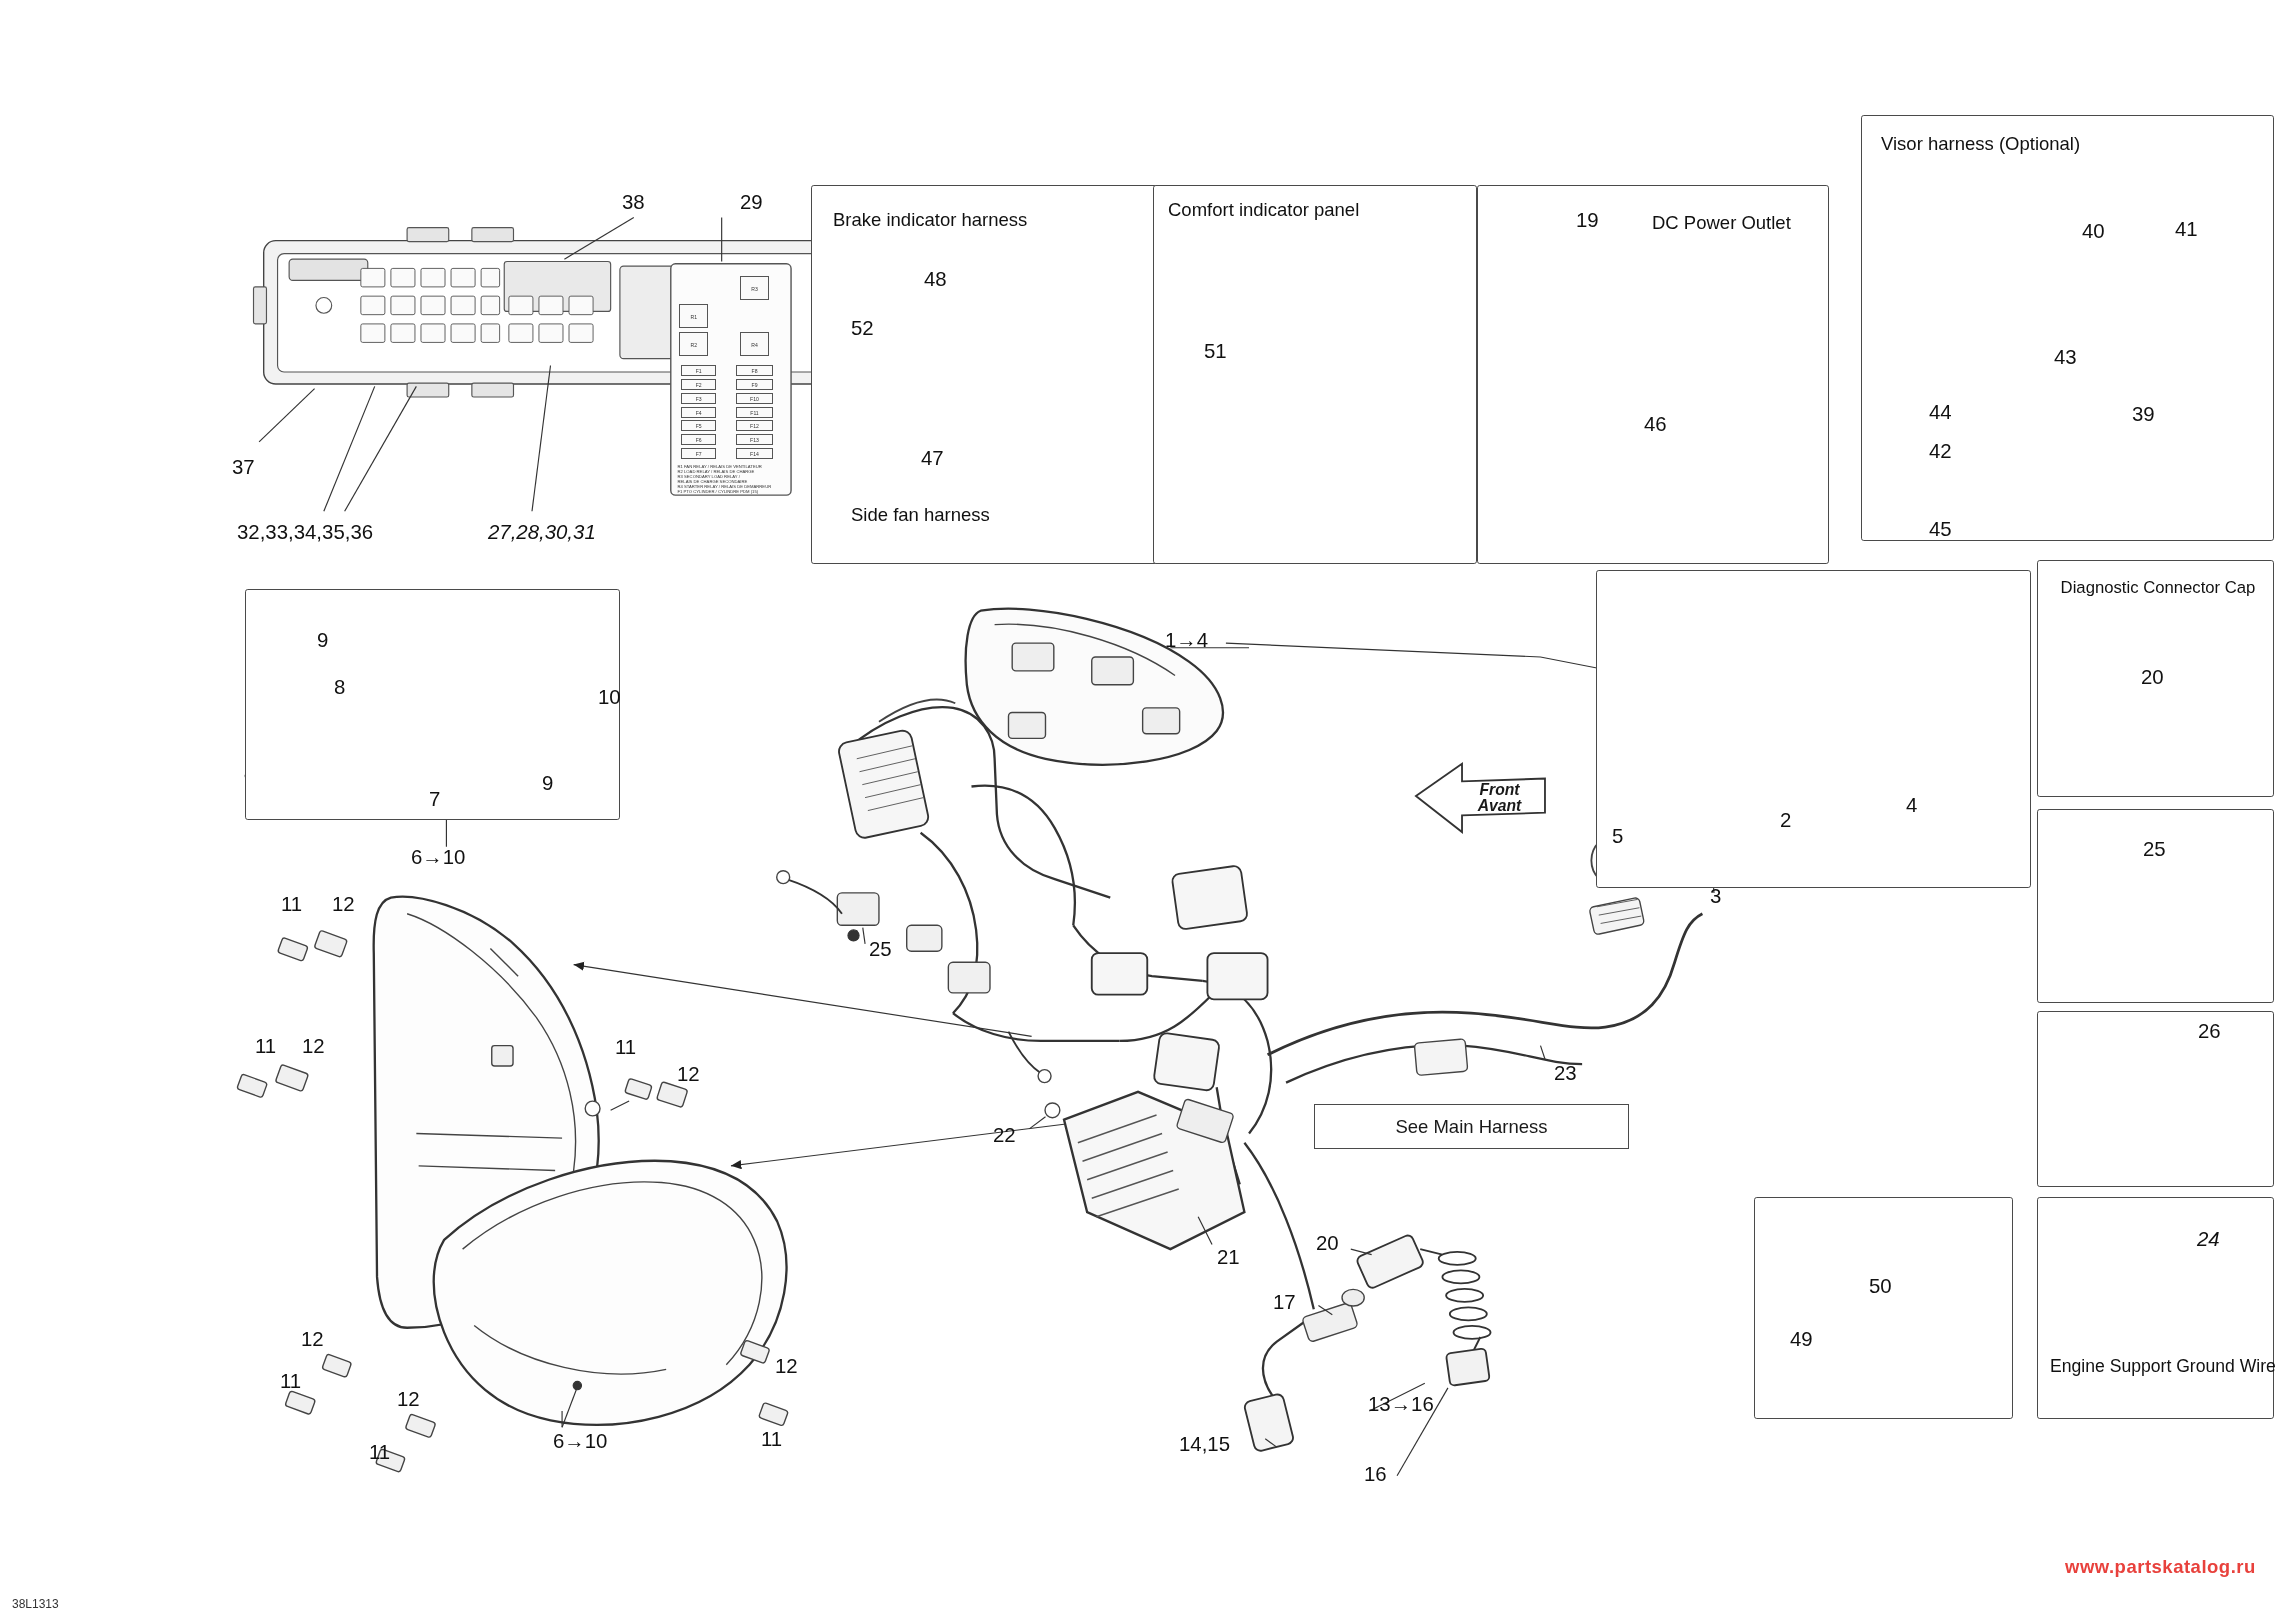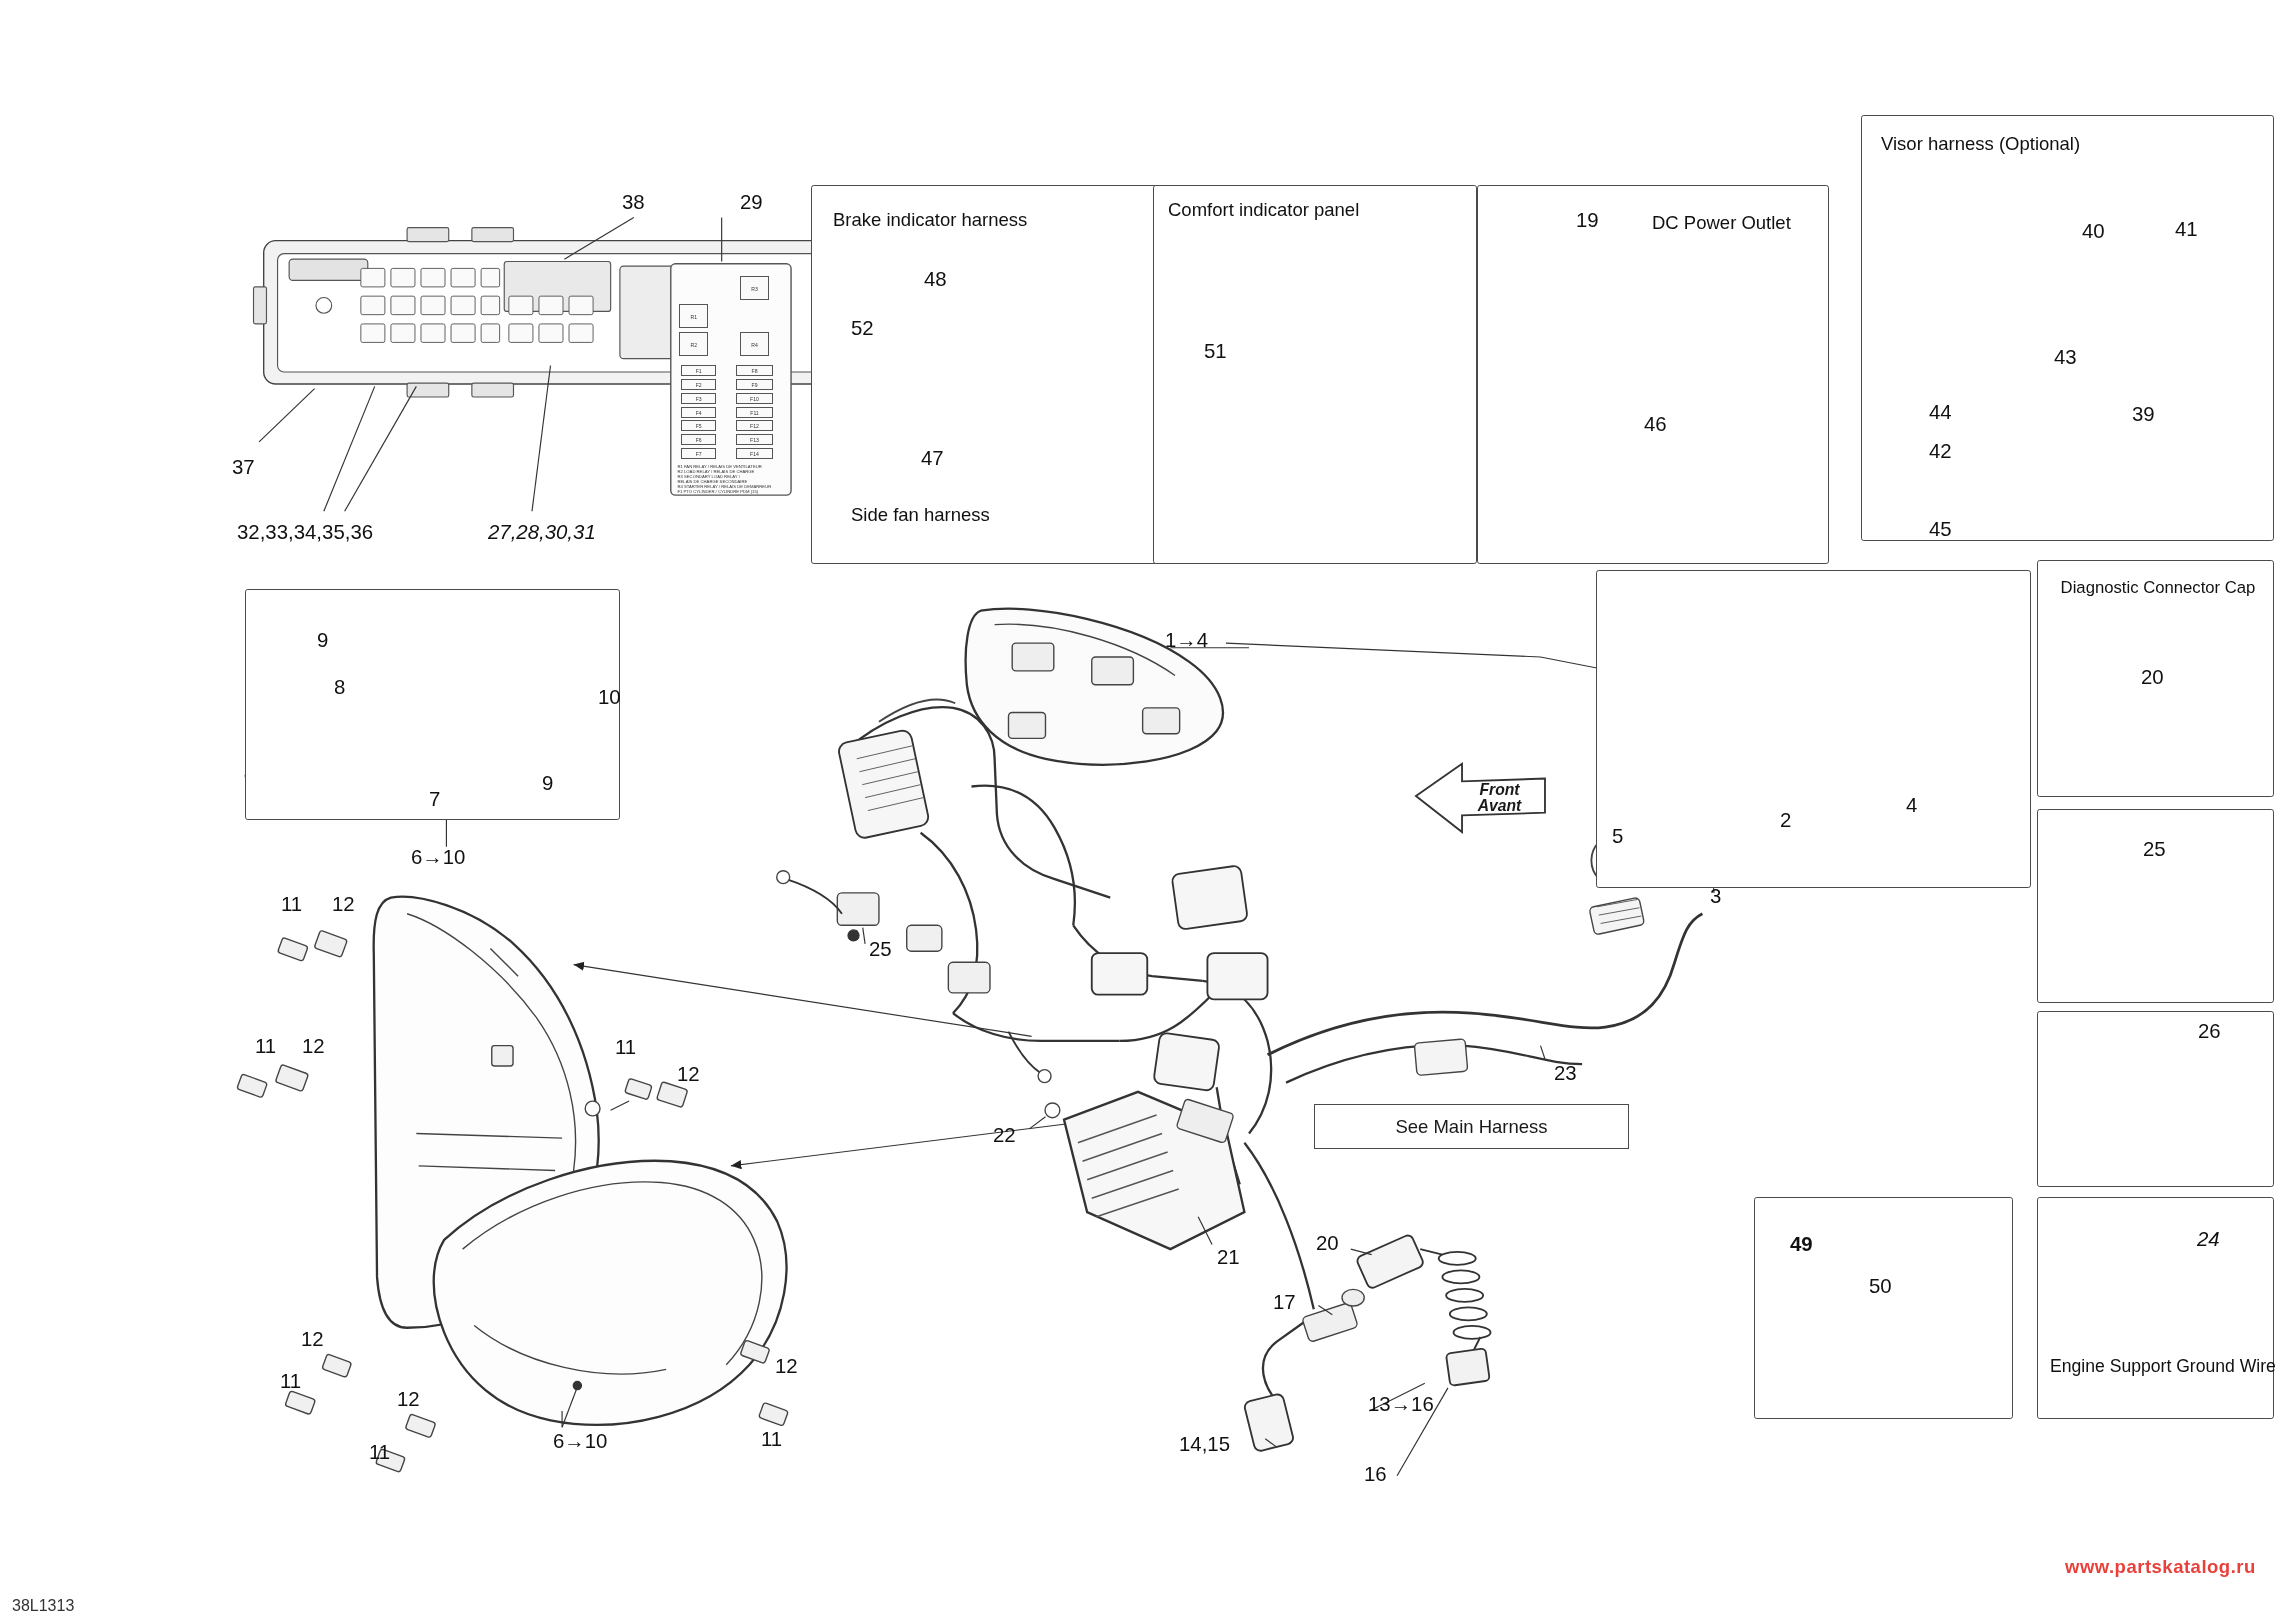--- a/index.html
+++ b/index.html
@@ -42,21 +42,21 @@
   }
   .watermark {
     position: absolute;
     font-size: 18.5px;
     font-weight: bold;
     color: #e8413c;
     letter-spacing: 0.5px;
   }
   .pagecode {
     position: absolute;
-    font-size: 16px;
+    font-size: 12px;
     color: #333;
   }
   .seeharness {
     position: absolute;
     border: 1.4px solid #4a4a4a;
     background: #fff;
     font-size: 18.5px;
     padding: 6.5px 12px;
     box-sizing: border-box;
     white-space: nowrap;
@@ -534,21 +534,21 @@
   <div class="num" style="left:2054px; top:346px;">43</div>
   <div class="num" style="left:1929px; top:401px;">44</div>
   <div class="num" style="left:1929px; top:440px;">42</div>
   <div class="num" style="left:1929px; top:484px;margin-top:34px;">45</div>
   <div class="num" style="left:2132px; top:403px;">39</div>
 
   <div class="num" style="left:2141px; top:666px;">20</div>
   <div class="num" style="left:2143px; top:838px;">25</div>
   <div class="num" style="left:2198px; top:1020px;">26</div>
   <div class="num" style="left:2197px; top:1228px;font-style:italic;">24</div>
-  <div class="num" style="left:1790px; top:1233px;font-weight:bold;">49</div>
+  <div class="num" style="left:1790px; top:1328px;">49</div>
   <div class="num" style="left:1869px; top:1275px;">50</div>
 
   <div class="num" style="left:317px; top:629px;">9</div>
   <div class="num" style="left:334px; top:676px;">8</div>
   <div class="num" style="left:598px; top:686px;">10</div>
   <div class="num" style="left:542px; top:772px;">9</div>
   <div class="num" style="left:429px; top:788px;">7</div>
   <div class="num" style="left:411px; top:846px;">6→10</div>
 
   <div class="num" style="left:281px; top:893px;">11</div>

